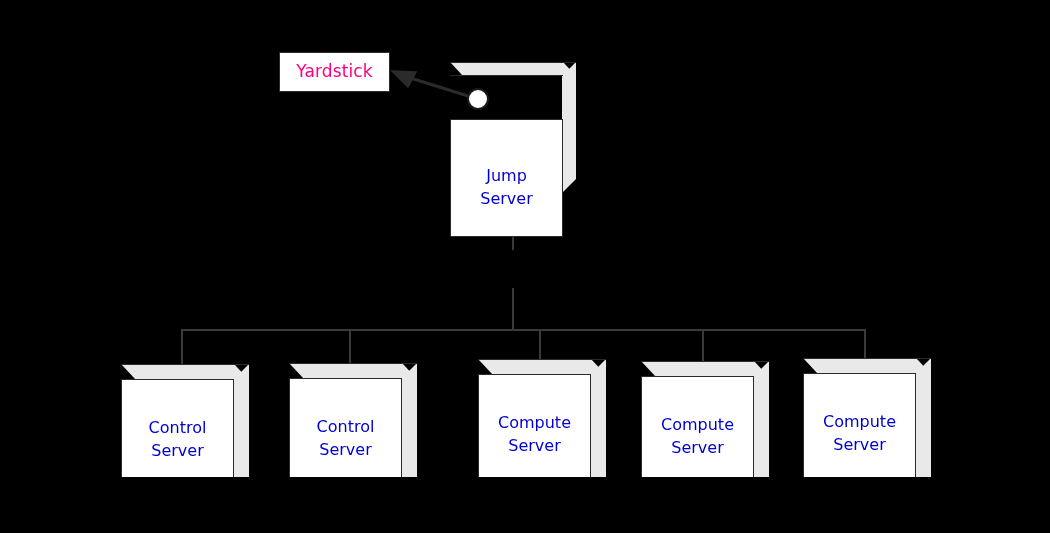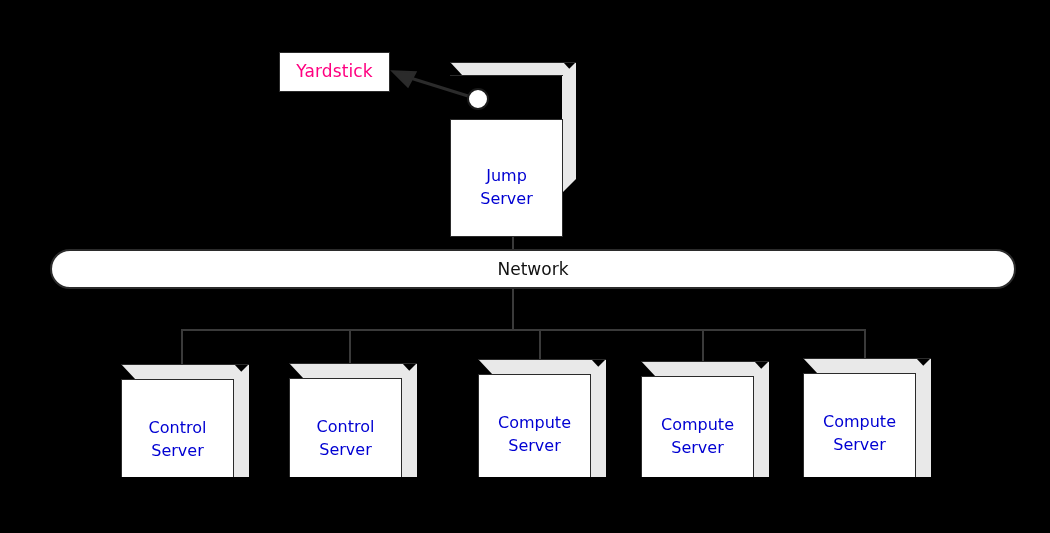--- a/index.html
+++ b/index.html
@@ -138,23 +138,20 @@
                 clip-path: polygon(0px 14px, 14px 0px, 14px 117px, 0px 131px);"></div>
     <div class="edge" style="left:0px; top:13px; width:113px; height:1px;"></div>
     <div class="edge" style="left:0px; top:0px; width:126px; height:1px;"></div>
     <div class="face-front" style="left:0px; top:13px; width:113px; height:118px;margin-top:44px;">
       <span class="lbl">Jump
 Server</span>
     </div>
     <div class="lollipop" style="left:17px; top:26px; width:22px; height:22px;"></div>
   </div>
 
-  <div class="pill" style="left:50px; top:249px; width:966px; height:40px;">
-    <span class="lbl">Network</span>
-  </div>
 
   <div class="node3d" style="left:121px; top:364px; width:128px; height:135px;">
     <div class="face-top" style="left:0px; top:0px; width:128px; height:16px;
                 clip-path: polygon(15px 16px, 128px 16px, 113px 0px, 0px 0px);"></div>
     <div class="face-side" style="left:112px; top:0px; width:16px; height:135px;
                 clip-path: polygon(0px 16px, 16px 0px, 16px 119px, 0px 135px);"></div>
     <div class="edge" style="left:0px; top:15px; width:113px; height:1px;"></div>
     <div class="edge" style="left:0px; top:0px; width:128px; height:1px;"></div>
     <div class="face-front" style="left:0px; top:15px; width:113px; height:120px;">
       <span class="lbl">Control

